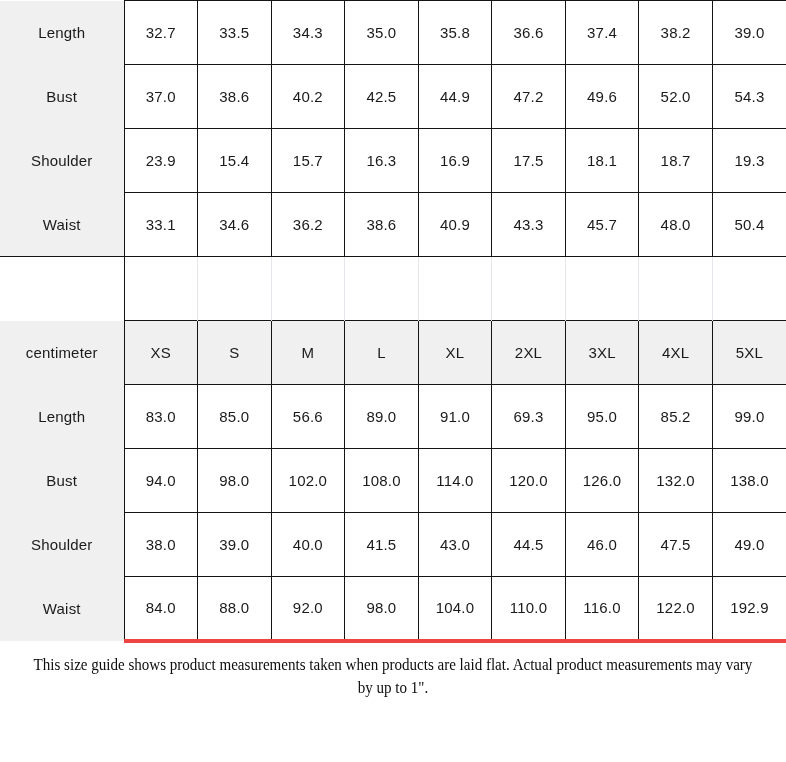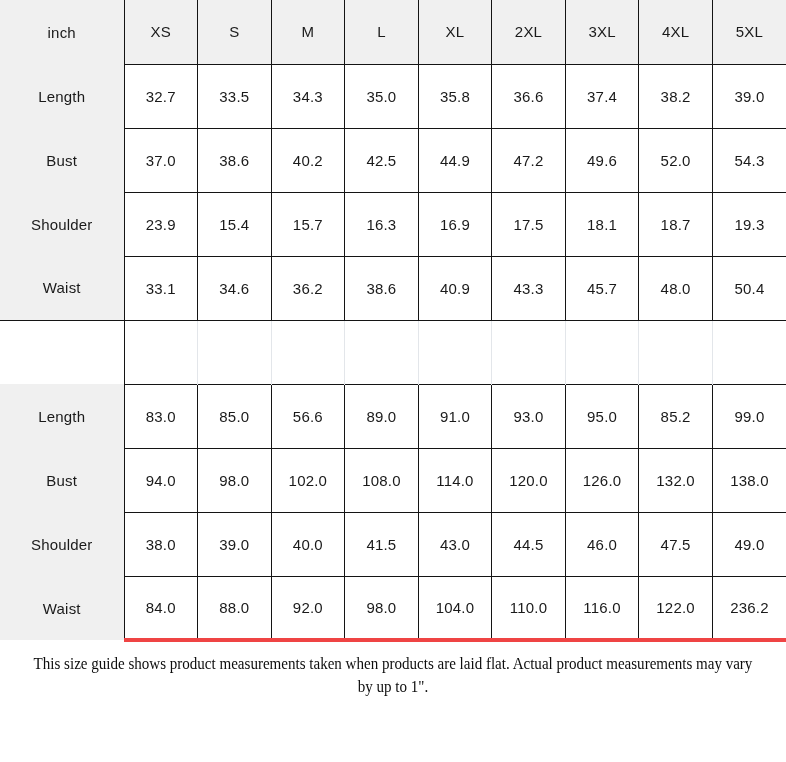--- a/index.html
+++ b/index.html
@@ -128,32 +128,20 @@
         <col class="data-col">
         <col class="data-col">
       <col class="data-col">
         <col class="data-col">
         <col class="data-col">
       <col class="data-col">
         <col class="data-col">
         <col class="data-col">
     </colgroup>
     <tbody id="table-body">
-        <tr class="header-row first-row">
-          <td class="unit-cell">inch</td>
-          <td class="first-data">XS</td>
-          <td>S</td>
-          <td>M</td>
-          <td>L</td>
-          <td>XL</td>
-          <td>2XL</td>
-          <td>3XL</td>
-          <td>4XL</td>
-          <td class="last-col">5XL</td>
-        </tr>
         <tr class="data-row">
           <td class="row-label">Length</td>
           <td class="first-data">32.7</td>
           <td>33.5</td>
           <td>34.3</td>
           <td>35.0</td>
           <td>35.8</td>
           <td>36.6</td>
           <td>37.4</td>
           <td>38.2</td>
@@ -200,28 +188,40 @@
           <td class="first-data"></td>
           <td></td>
           <td></td>
           <td></td>
           <td></td>
           <td></td>
           <td></td>
           <td></td>
           <td class="last-col"></td>
         </tr>
+        <tr class="header-row">
+          <td class="unit-cell">centimeter</td>
+          <td class="first-data">XS</td>
+          <td>S</td>
+          <td>M</td>
+          <td>L</td>
+          <td>XL</td>
+          <td>2XL</td>
+          <td>3XL</td>
+          <td>4XL</td>
+          <td class="last-col">5XL</td>
+        </tr>
         <tr class="data-row">
           <td class="row-label">Length</td>
           <td class="first-data">83.0</td>
           <td>85.0</td>
           <td>56.6</td>
           <td>89.0</td>
           <td>91.0</td>
-          <td>93.0</td>
+          <td>69.3</td>
           <td>95.0</td>
           <td>85.2</td>
           <td class="last-col">99.0</td>
         </tr>
         <tr class="data-row">
           <td class="row-label">Bust</td>
           <td class="first-data">94.0</td>
           <td>98.0</td>
           <td>102.0</td>
           <td>108.0</td>
@@ -246,19 +246,19 @@
         <tr class="data-row last-row">
           <td class="row-label">Waist</td>
           <td class="first-data">84.0</td>
           <td>88.0</td>
           <td>92.0</td>
           <td>98.0</td>
           <td>104.0</td>
           <td>110.0</td>
           <td>116.0</td>
           <td>122.0</td>
-          <td class="last-col">236.2</td>
+          <td class="last-col">192.9</td>
         </tr>
       </tbody>
   </table>
 
   <div class="footer-note">This size guide shows product measurements taken when products are laid flat. Actual product measurements may vary by up to 1".</div>
 </div>
 
 </body></html>

